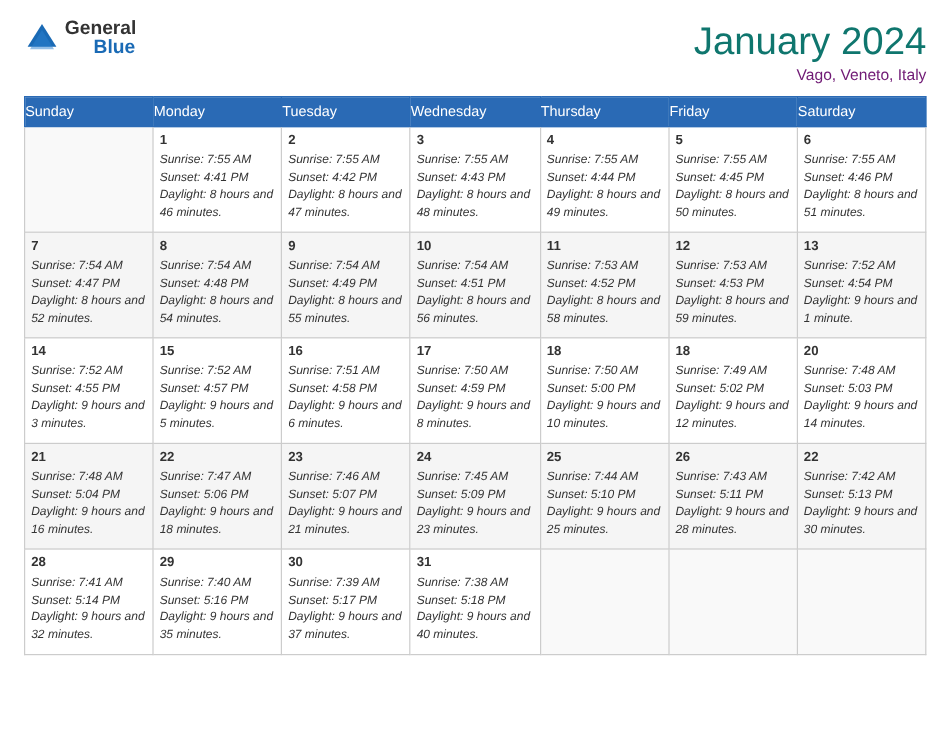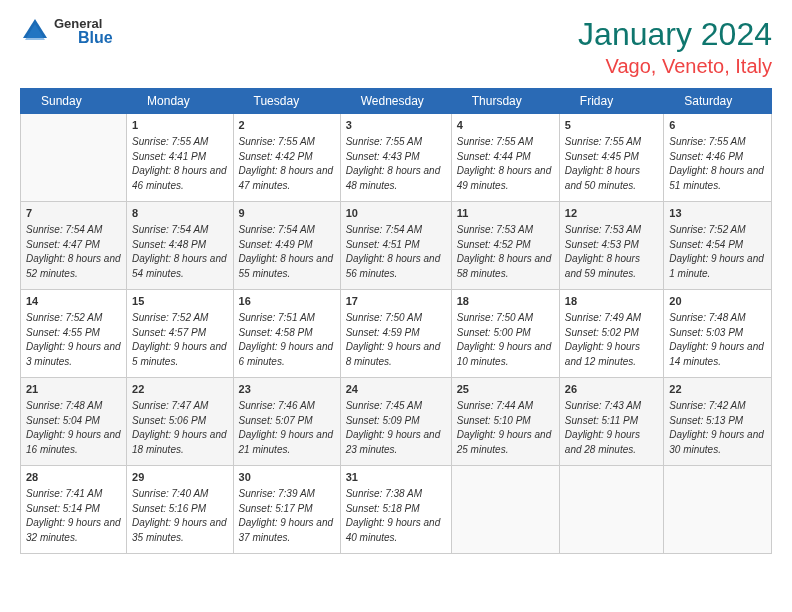--- a/index.html
+++ b/index.html
@@ -26,21 +26,21 @@
       display: flex;
       align-items: center;
       gap: 4px;
     }
     .logo-text {
       display: flex;
       flex-direction: column;
       line-height: 1;
     }
     .logo-general {
-      font-size: 13px;
+      font-size: 16px;
       font-weight: bold;
       color: #333;
     }
     .logo-blue {
       font-size: 16px;
       font-weight: bold;
       color: #1a6ab5;
       margin-left: 24px;
     }
     .logo-icon {
@@ -49,33 +49,33 @@
     }
     .title-block {
       text-align: right;
     }
     .month-title {
       font-size: 32px;
       font-weight: 300;
       color: #0f766e;
     }
     .location {
-      font-size: 20px;
-      color: #ef4444;
+      font-size: 13px;
+      color: #701a75;
       margin-top: 2px;
     }
     .calendar-table {
       width: 100%;
       border-collapse: collapse;
       font-size: 10.5px;
     }
     .calendar-table thead tr th {
       background-color: #2a6ab5;
       color: #fff;
-      padding: 5px 20px;
+      padding: 5px 0;
       text-align: left;
       font-size: 12px;
       font-weight: normal;
       border: 1px solid #2a6ab5;
     }
     .calendar-table tbody tr td {
       border: 1px solid #ccc;
       vertical-align: top;
       padding: 4px 5px;
       width: 113px;

